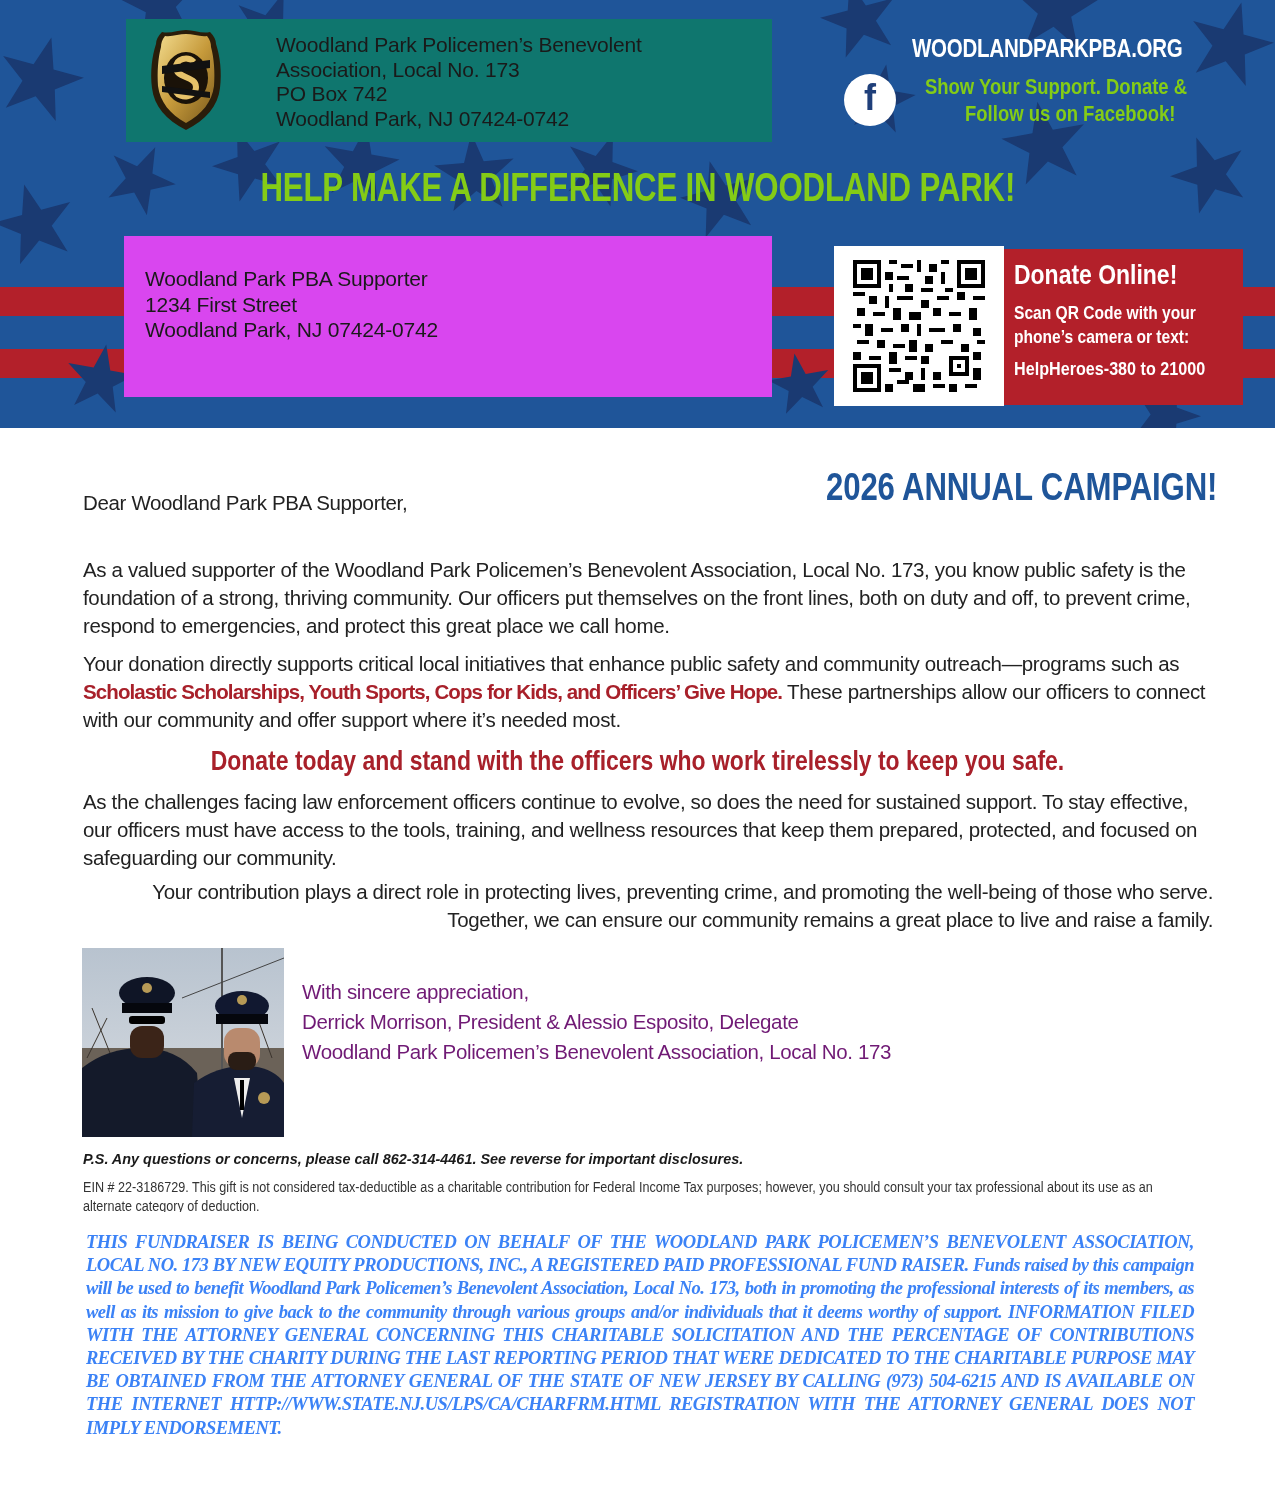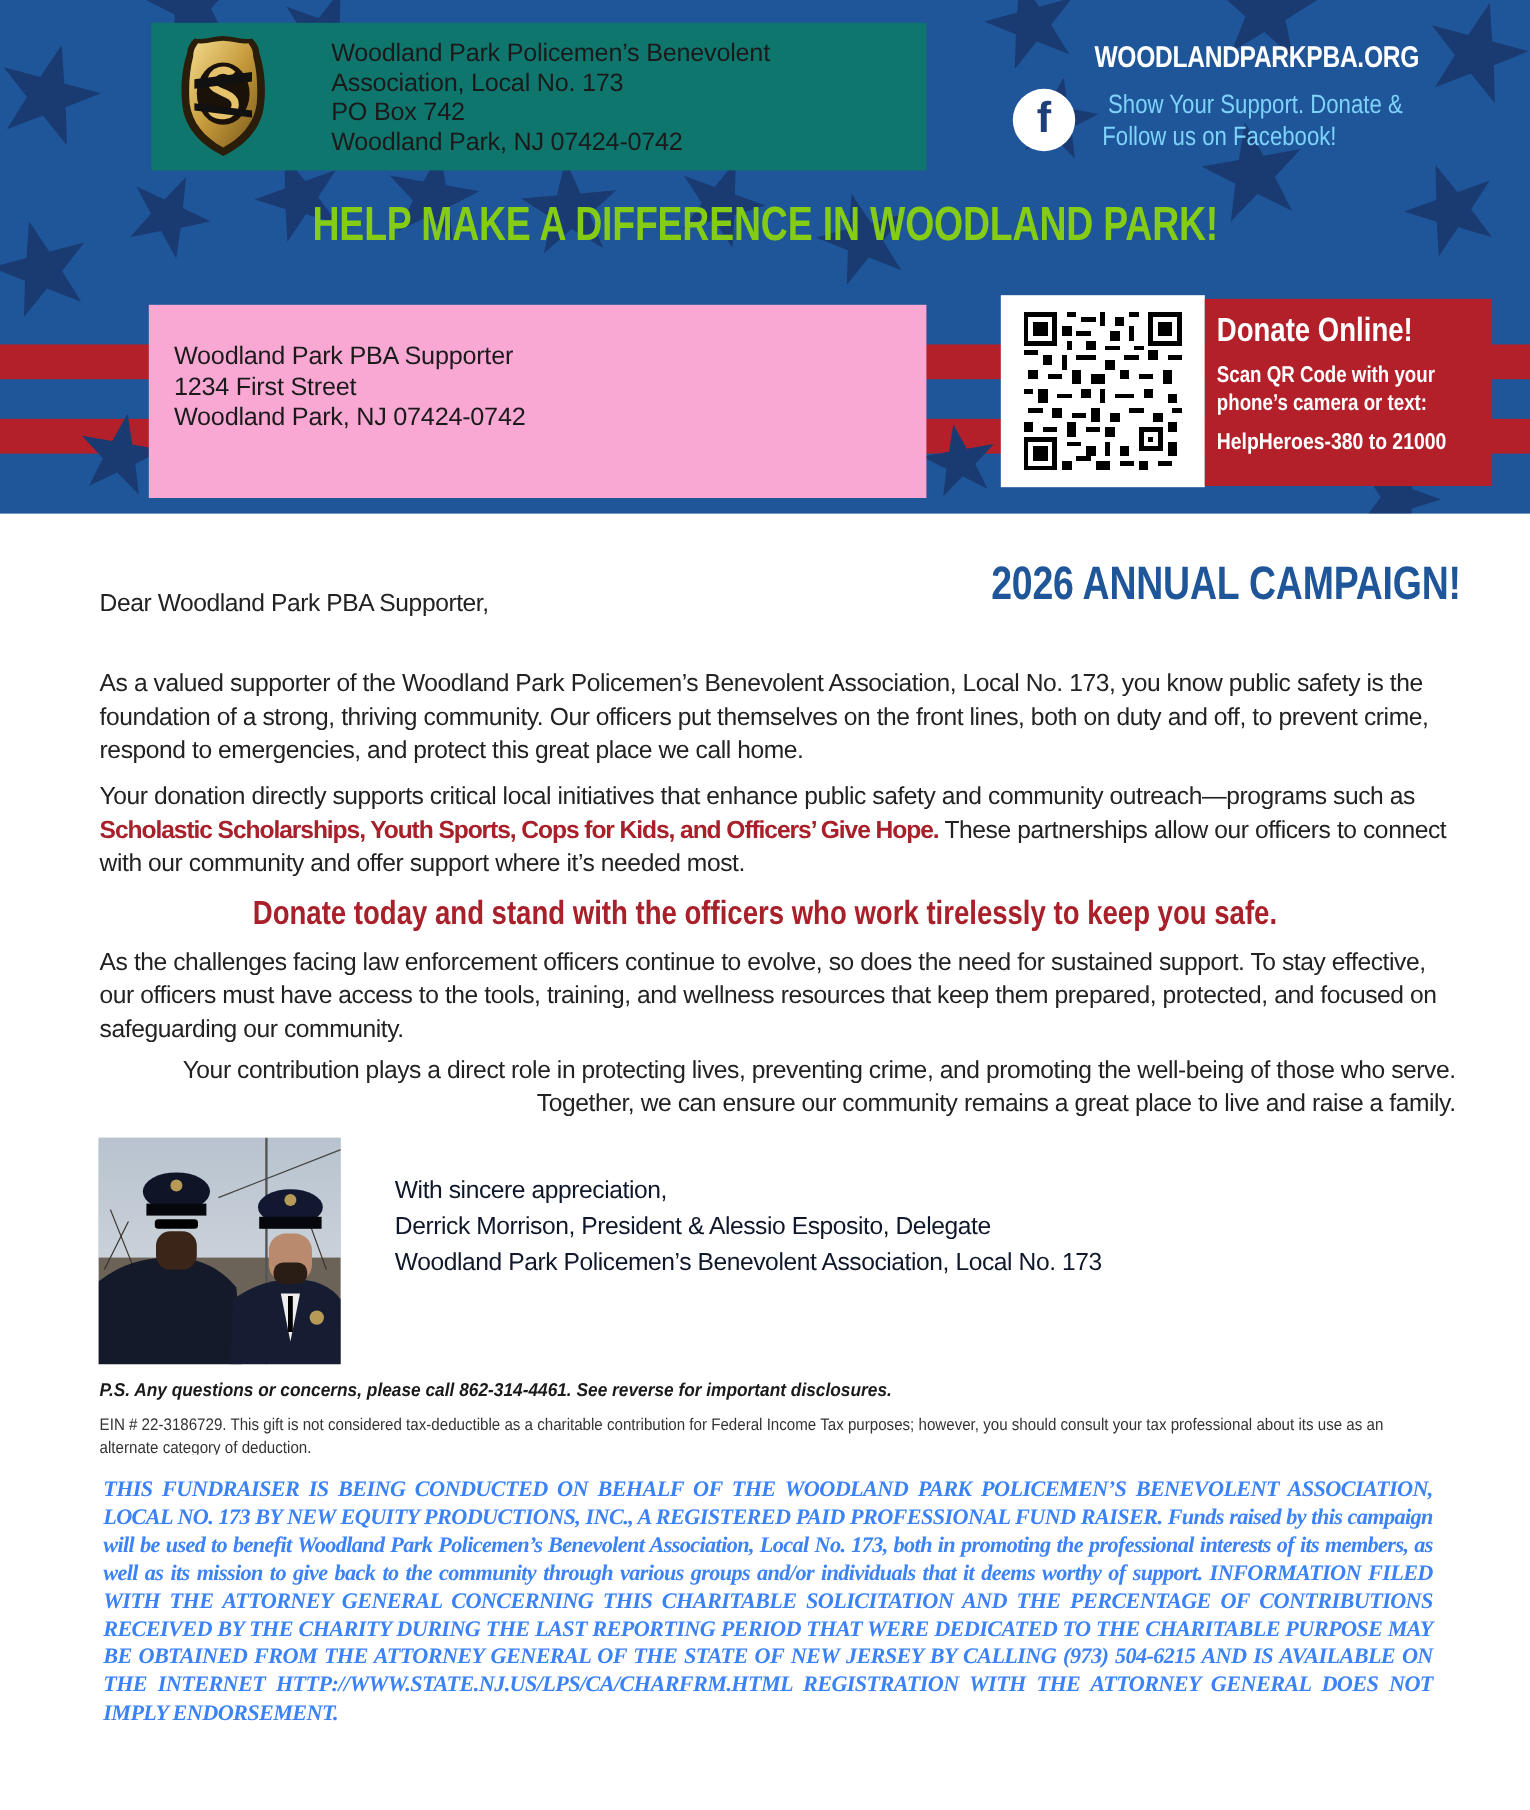--- a/index.html
+++ b/index.html
@@ -13,27 +13,27 @@
   .stars { position: absolute; left: 0; top: 0; width: 1275px; height: 428px; }
 
   .return-box { position: absolute; left: 126px; top: 19px; width: 646px; height: 123px; background: #0f766e; }
   .badge { position: absolute; left: 22px; top: 7px; width: 76px; height: 107px; }
   .return-text { position: absolute; left: 150px; top: 14px; font-size: 21px; line-height: 24.5px; color: #1a1a1a; font-family: "Liberation Sans Narrow", "Liberation Sans", sans-serif; letter-spacing: -0.2px; }
   .return-text div { white-space: nowrap; }
 
   .site { position: absolute; left: 912px; top: 34px; color: #fff; font-weight: bold; font-size: 25px; letter-spacing: -0.3px; transform: scaleX(0.82); transform-origin: left top; white-space: nowrap; }
   .fb-wrap { position: absolute; left: 844px; top: 74px; width: 52px; height: 52px; border-radius: 50%; background: #fff; }
   .fb-glyph { position: absolute; left: 0; top: 3px; width: 52px; text-align: center; font-weight: bold; font-size: 36px; color: #1f3f7a; font-family: "Liberation Sans", sans-serif; }
-  .fb-text { position: absolute; left: 900px; top: 73px; width: 296px; text-align: left; color: #7dd3fc; font-weight: normal; font-size: 22px; line-height: 27px; }
+  .fb-text { position: absolute; left: 900px; top: 73px; width: 296px; text-align: right; color: #84cc16; font-weight: bold; font-size: 22px; line-height: 27px; }
   .fb-text span { display: inline-block; transform: scaleX(0.84); white-space: nowrap; }
 
   .headline { position: absolute; left: 0; top: 165px; width: 1275px; text-align: center; color: #84cc16; font-weight: bold; font-size: 40px; }
   .headline span { display: inline-block; transform: scaleX(0.78); white-space: nowrap; letter-spacing: -0.2px; }
 
-  .addr-box { position: absolute; left: 124px; top: 254px; width: 648px; height: 161px; background: #f9a8d4; }
+  .addr-box { position: absolute; left: 124px; top: 236px; width: 648px; height: 161px; background: #d946ef; }
   .addr-text { position: absolute; left: 21px; top: 30px; font-size: 21px; line-height: 25.5px; color: #1a1a1a; white-space: nowrap; letter-spacing: -0.2px; }
 
   .qr-box { position: absolute; left: 834px; top: 246px; width: 170px; height: 160px; background: #fff; }
   .qr { position: absolute; left: 19px; top: 14px; width: 132px; height: 132px; }
   .donate-box { position: absolute; left: 1004px; top: 249px; width: 239px; height: 156px; background: #b3202a; color: #fff; font-weight: bold; }
   .donate-title { position: absolute; left: 10px; top: 10px; font-size: 28px; white-space: nowrap; transform: scaleX(0.82); transform-origin: left top; }
   .donate-sub { position: absolute; left: 10px; top: 52px; font-size: 19px; line-height: 24px; white-space: nowrap; transform: scaleX(0.82); transform-origin: left top; }
   .donate-code { position: absolute; left: 10px; top: 109px; font-size: 19px; white-space: nowrap; transform: scaleX(0.85); transform-origin: left top; }
 
   .campaign { position: absolute; left: 826px; top: 465px; color: #1f5599; font-weight: bold; font-size: 39px; white-space: nowrap; transform: scaleX(0.80); transform-origin: left top; letter-spacing: -0.2px; }
@@ -42,21 +42,21 @@
   .salutation { top: 489px; }
   .p1 { top: 556px; }
   .p2 { top: 650px; }
   .hl { color: #a8202a; font-weight: bold; letter-spacing: -0.9px; }
   .cta { position: absolute; left: 0; top: 745px; width: 1275px; text-align: center; color: #a8202a; font-weight: bold; font-size: 28px; }
   .cta span { display: inline-block; transform: scaleX(0.82); white-space: nowrap; }
   .p3 { top: 788px; }
   .p4 { top: 878px; text-align: right; }
 
   .photo { position: absolute; left: 82px; top: 948px; width: 202px; height: 189px; overflow: hidden; background: #c9cfd6; }
-  .sign { position: absolute; left: 329px; top: 977px; font-size: 20.5px; line-height: 30px; color: #0f172a; white-space: nowrap; letter-spacing: -0.35px; }
+  .sign { position: absolute; left: 302px; top: 977px; font-size: 20.5px; line-height: 30px; color: #701a75; white-space: nowrap; letter-spacing: -0.35px; }
 
   .ps { position: absolute; left: 83px; top: 1150px; font-size: 15.5px; font-weight: bold; font-style: italic; color: #1a1a1a; white-space: nowrap; transform: scaleX(0.93); transform-origin: left top; }
   .ein { position: absolute; left: 83px; top: 1178px; width: 1200px; font-size: 14px; line-height: 19px; color: #333; transform: scaleX(0.9); transform-origin: left top; height: 34px; overflow: hidden; }
 
   .disclosure { position: absolute; left: 86px; top: 1231px; width: 1108px; font-family: "Liberation Serif", serif; font-style: italic; font-size: 18.5px; line-height: 23.2px; color: #3b82f6; text-align: justify; font-weight: bold; letter-spacing: -0.5px; }
 </style>
 </head>
 <body>
 
 <div class="header">

